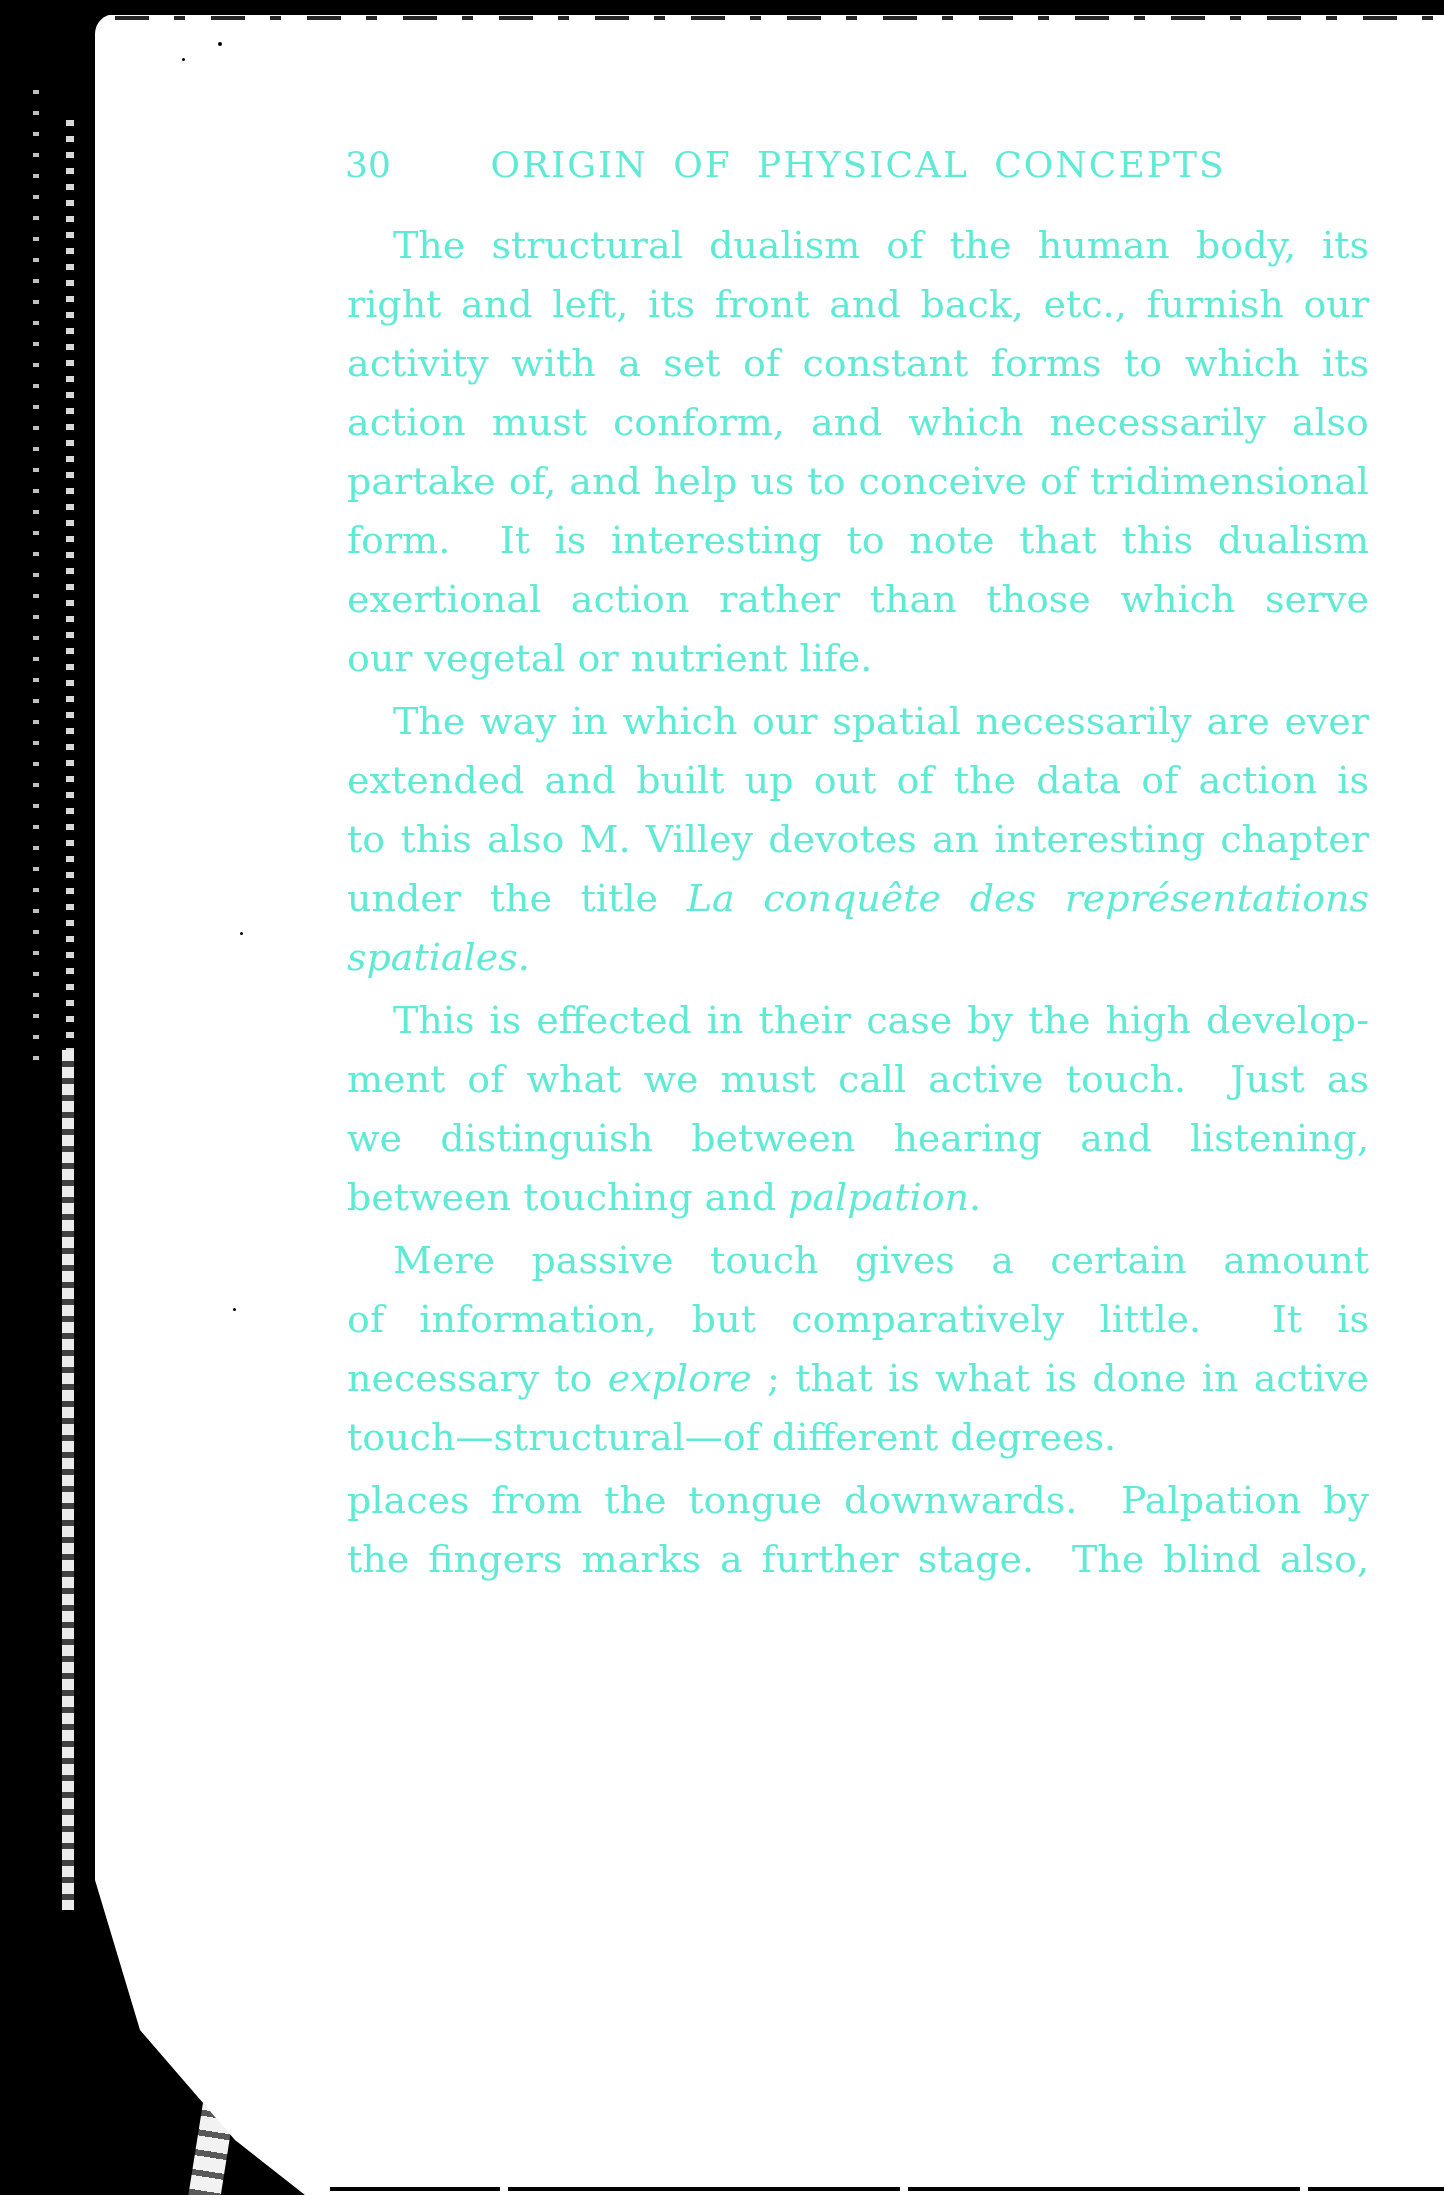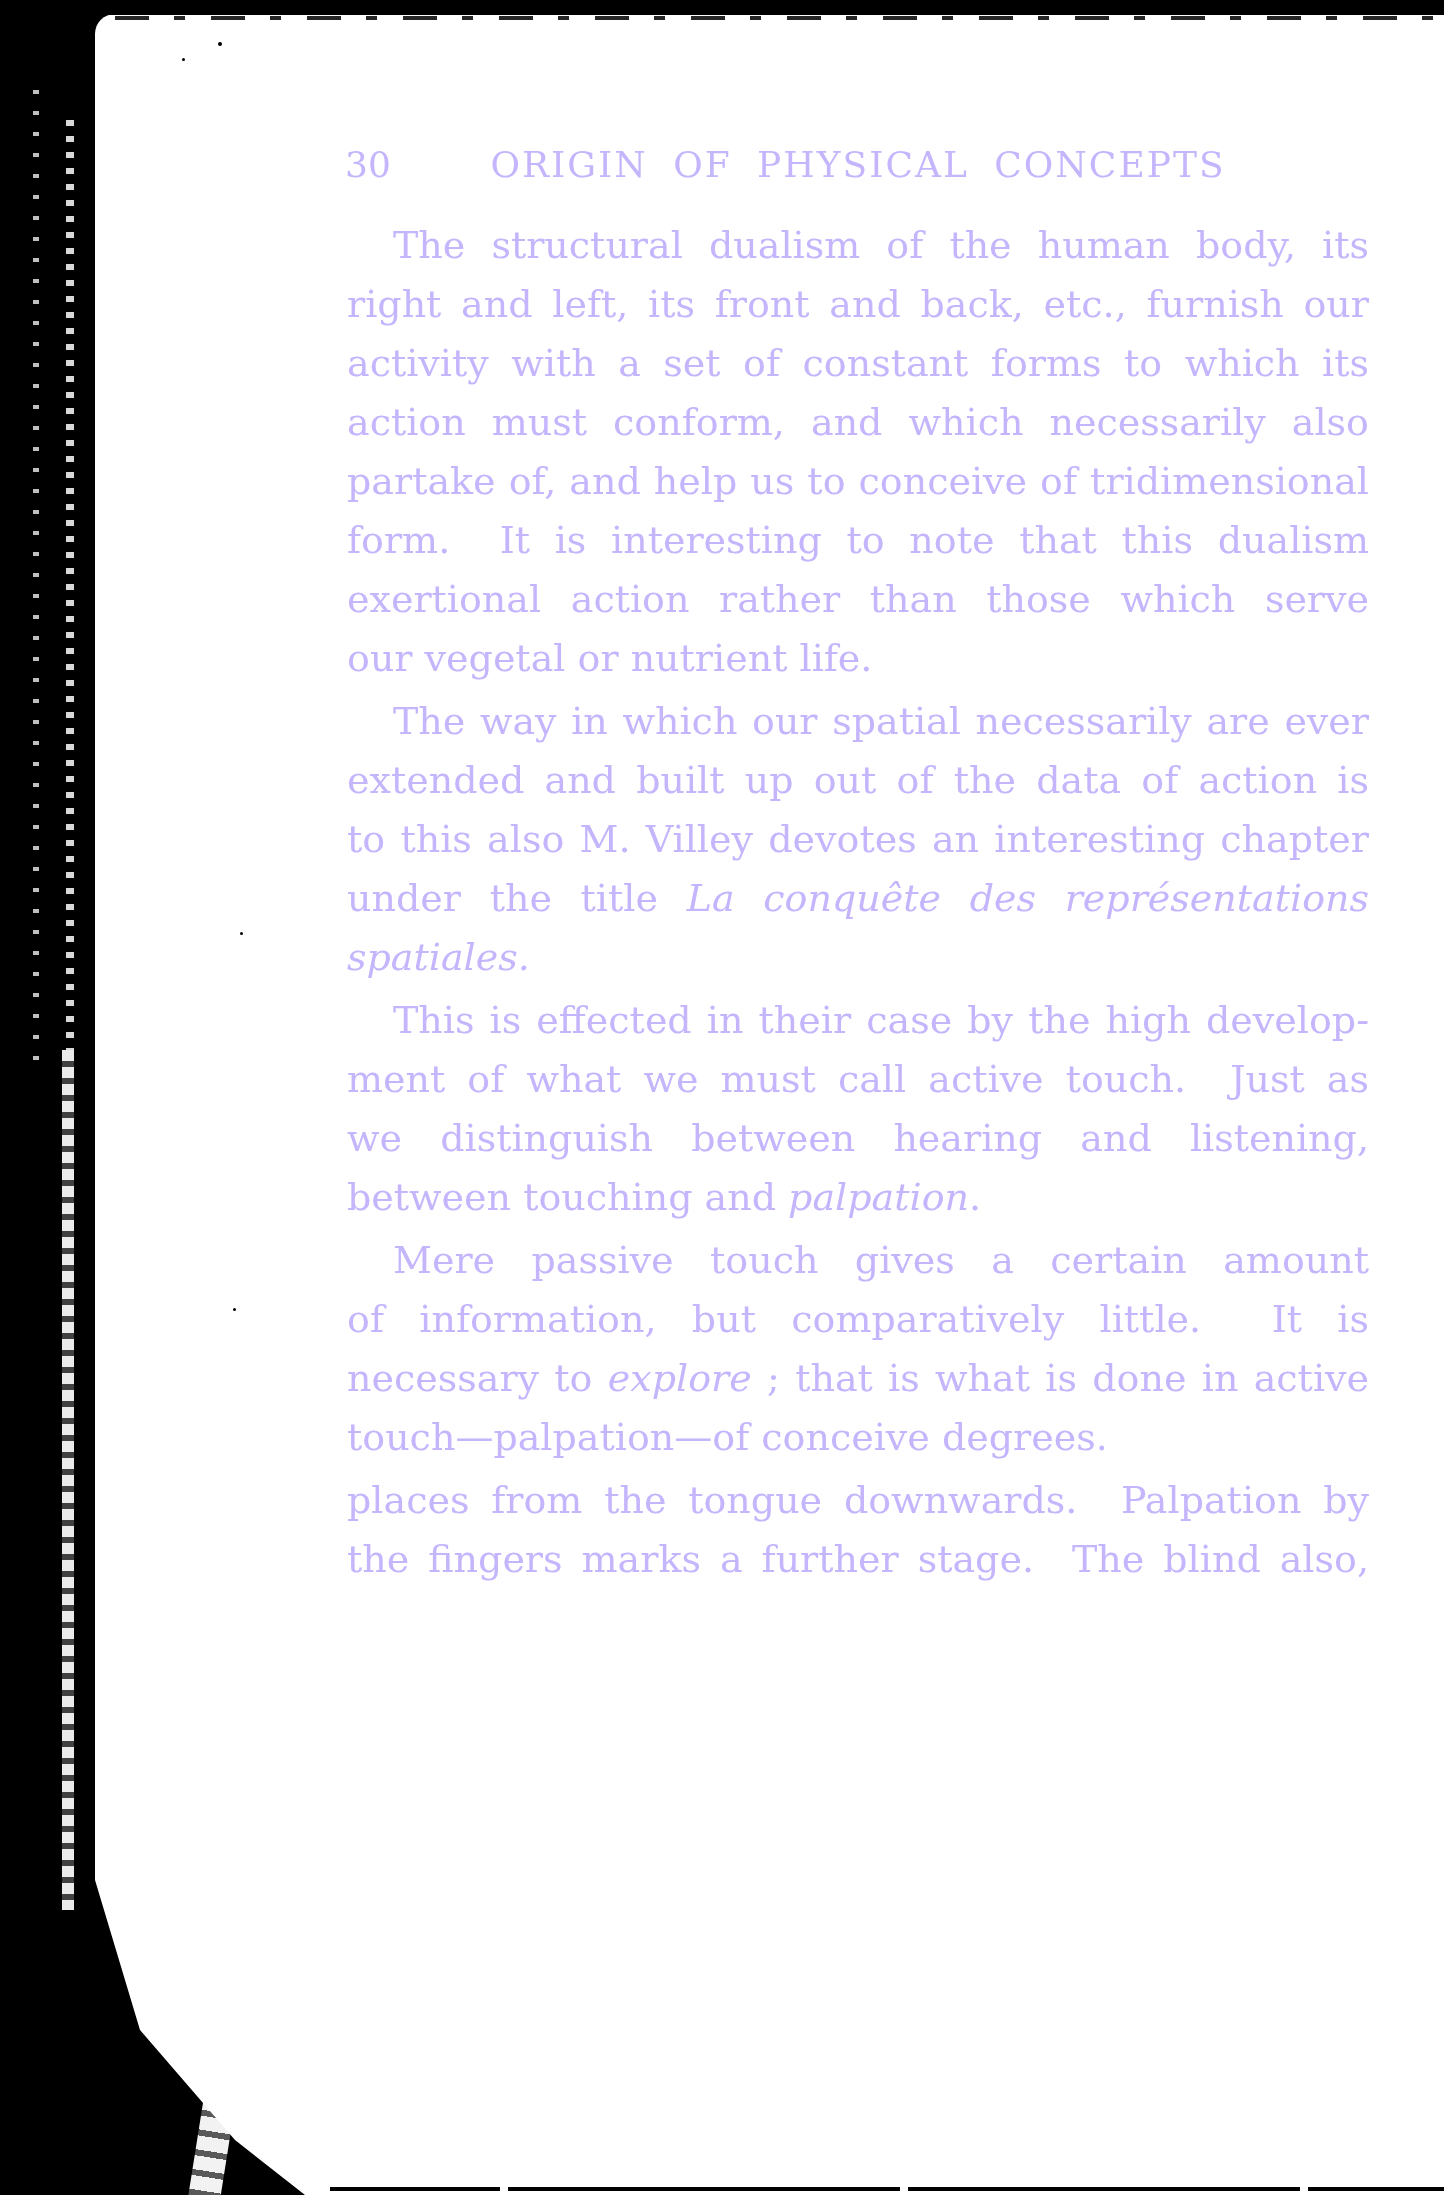--- a/index.html
+++ b/index.html
@@ -1,20 +1,20 @@
 <!DOCTYPE html>
 <html><head>
 <meta charset="utf-8">
 <style>
   html,body { margin:0; padding:0; background:#222; }
   .scan {
     position:relative; width:1444px; height:2195px;
     background:#000; overflow:hidden;
     font-family:"DejaVu Serif","Liberation Serif",serif;
-    color:#c4b5fd;
+    color:#5eead4;
   }
   .paper {
     position:absolute; left:95px; top:14px; right:0; bottom:0;
     background:#fff; border-top-left-radius:20px;
   }
   
   .top-bar { position:absolute; left:0; top:0; width:1444px; height:15px; background:#000; }
   .top-dashes {
     position:absolute; left:115px; top:16px; width:1329px; height:4px;
     background:repeating-linear-gradient(90deg,#000 0 34px,transparent 34px 59px,#000 59px 70px,transparent 70px 96px);
@@ -112,20 +112,20 @@
       <div class="para">
         <div class="line j ind"><span>This is effected in their case by the high develop-</span></div>
         <div class="line j"><span>ment of what we must call active touch.&nbsp; Just as</span></div>
         <div class="line j"><span>we distinguish between hearing and listening,</span></div>
         <div class="line"><span>between touching and </span><em>palpation</em><span>.</span></div>
       </div>
       <div class="para">
         <div class="line j ind"><span>Mere passive touch gives a certain amount</span></div>
         <div class="line j"><span>of information, but comparatively little.&nbsp; It is</span></div>
         <div class="line j"><span>necessary to </span><em>explore</em><span> ; that is what is done in active</span></div>
-        <div class="line"><span>touch—palpation—of conceive degrees.</span></div>
+        <div class="line"><span>touch—structural—of different degrees.</span></div>
       </div>
       <div class="para">
         <div class="line j"><span>places from the tongue downwards.&nbsp; Palpation by</span></div>
         <div class="line j"><span>the fingers marks a further stage.&nbsp; The blind also,</span></div>
       </div>
     </main>
 </div>
 
 </body></html>

